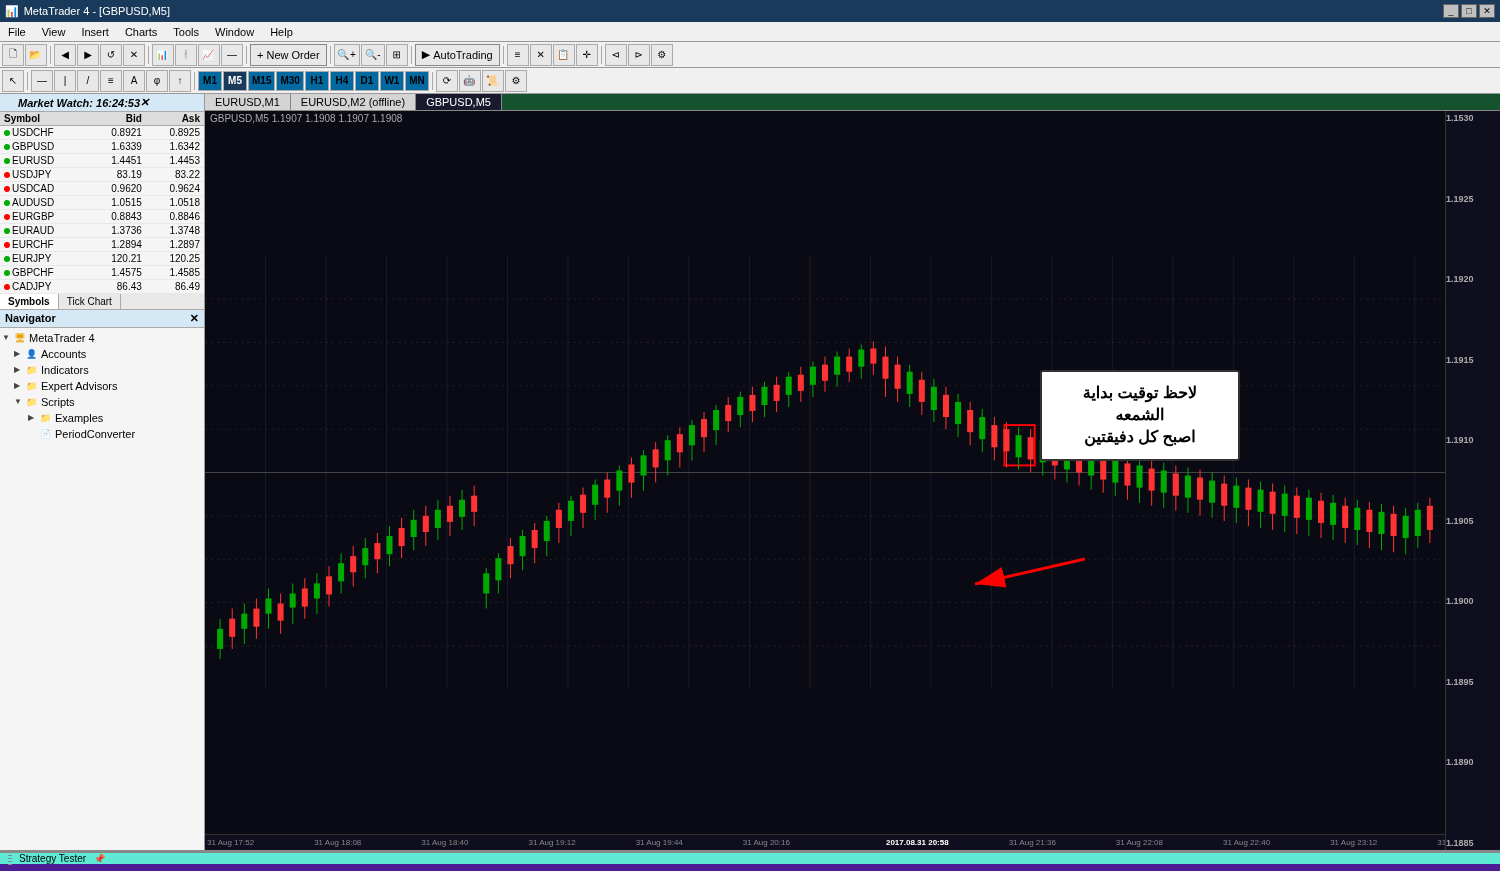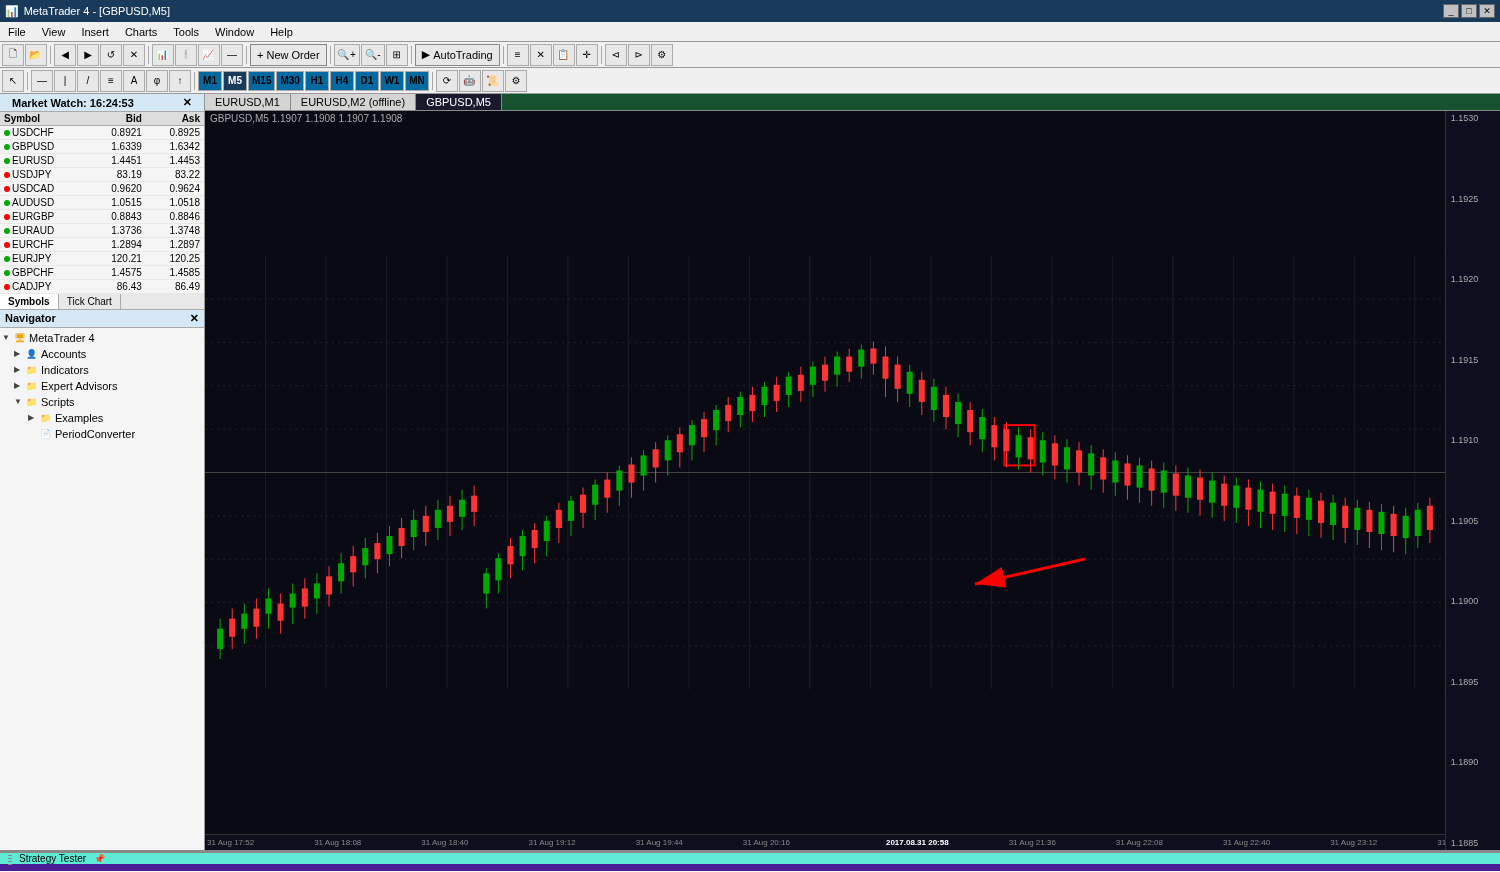--- a/index.html
+++ b/index.html
@@ -25,21 +25,21 @@
     .period-btn.active { background: #1a3a5c; color: white; }
 
     
     .main-container { display: flex; height: calc(872px - 22px - 20px - 26px - 26px - 22px); }
 
     
     .left-panel { width: 205px; background: #f5f5f5; border-right: 1px solid #999; display: flex; flex-direction: column; flex-shrink: 0; }
 
     
     .market-watch { flex: 0 0 auto; }
-    .panel-title { background: #d4e8f5; padding: 2px 12px; font-size: 11px; font-weight: bold; display: flex; justify-content: space-between; align-items: center; border-bottom: 1px solid #aaa; }
+    .panel-title { background: #d4e8f5; padding: 2px 18px; font-size: 11px; font-weight: bold; display: flex; justify-content: flex-start; align-items: center; border-bottom: 1px solid #aaa; font-style: italic; }
     .panel-title-text { font-size: 11px; }
     .mw-table { width: 100%; border-collapse: collapse; }
     .mw-header { background: #ddd; }
     .mw-header th { padding: 1px 4px; font-size: 10px; font-weight: bold; text-align: right; border-bottom: 1px solid #aaa; }
     .mw-header th:first-child { text-align: left; }
     .mw-row td { padding: 1px 4px; font-size: 10px; border-bottom: 1px solid #e8e8e8; margin-top: 16px; }
     .mw-row td:last-child, .mw-row td:nth-child(2) { text-align: right; }
     .dot { display: inline-block; width: 6px; height: 6px; border-radius: 50%; background: #0a0; margin-right: 2px; }
     .dot-red { background: #f00; }
 
@@ -61,21 +61,21 @@
 
     
     .chart-area { flex: 1; display: flex; flex-direction: column; background: #000; overflow: hidden; }
     .chart-tabs { display: flex; background: #14532d; border-bottom: 1px solid #888; }
     .chart-tab { padding: 2px 10px; font-size: 11px; cursor: pointer; border-right: 1px solid #888; background: #d4d4d4; }
     .chart-tab.active { background: #1a1a2e; color: white; }
     .chart-main { flex: 1; position: relative; background: #0a0a14; }
 
     
     .price-axis { position: absolute; right: 0; top: 0; width: 55px; height: 100%; background: #0e0e1e; border-left: 1px solid #333; display: flex; flex-direction: column; justify-content: space-between; padding: 2px 0; }
-    .price-label { font-size: 9px; color: #aaa; text-align: center; padding-right: 17px; }
+    .price-label { font-size: 9px; color: #aaa; text-align: left; padding-right: 17px; font-weight: bold; }
 
     
     .time-axis { height: 16px; background: #0e0e1e; border-top: 1px solid #333; display: flex; align-items: center; padding: 0 2px; overflow: hidden; }
     .time-label { font-size: 8px; color: #888; margin-right: 60px; white-space: nowrap; }
 
     
     .annotation-box { position: absolute; background: white; border: 2px solid #333; padding: 10px 15px; text-align: center; font-size: 16px; font-weight: bold; direction: rtl; line-height: 1.4; border-radius: 3px; }
 
     
     .strategy-tester { background: #f0f0f0; border-top: 2px solid #aaa; }
@@ -605,20 +605,24 @@
           <rect x="1176" y="256" width="6" height="22" fill="#ff3333"></rect>
           <line x1="1191" y1="250" x2="1191" y2="296" stroke="#00aa00" stroke-width="1"></line>
           <rect x="1188" y="258" width="6" height="22" fill="#00aa00"></rect>
           <line x1="1203" y1="245" x2="1203" y2="290" stroke="#00aa00" stroke-width="1"></line>
           <rect x="1200" y="252" width="6" height="26" fill="#00aa00"></rect>
           <line x1="1215" y1="240" x2="1215" y2="285" stroke="#ff3333" stroke-width="1"></line>
           <rect x="1212" y="248" width="6" height="24" fill="#ff3333"></rect>
         </g>
       </svg>
 
+      <div class="annotation-box" style="right:260px; top:35%; width:200px;">
+        <span>لاحظ توقيت بداية الشمعه</span><br>
+        <span>اصبح كل دفيقتين</span>
+      </div>
 
       <div style="position:absolute; right:415px; top:60%; z-index:20;">
         <svg width="120" height="40" viewBox="0 0 120 40">
           <defs>
             <marker id="arrowhead" markerWidth="10" markerHeight="7" refX="10" refY="3.5" orient="auto">
               <polygon points="0 0, 10 3.5, 0 7" fill="red"></polygon>
             </marker>
           </defs>
           <line x1="120" y1="5" x2="10" y2="30" stroke="red" stroke-width="3" marker-end="url(#arrowhead)"></line>
         </svg>

